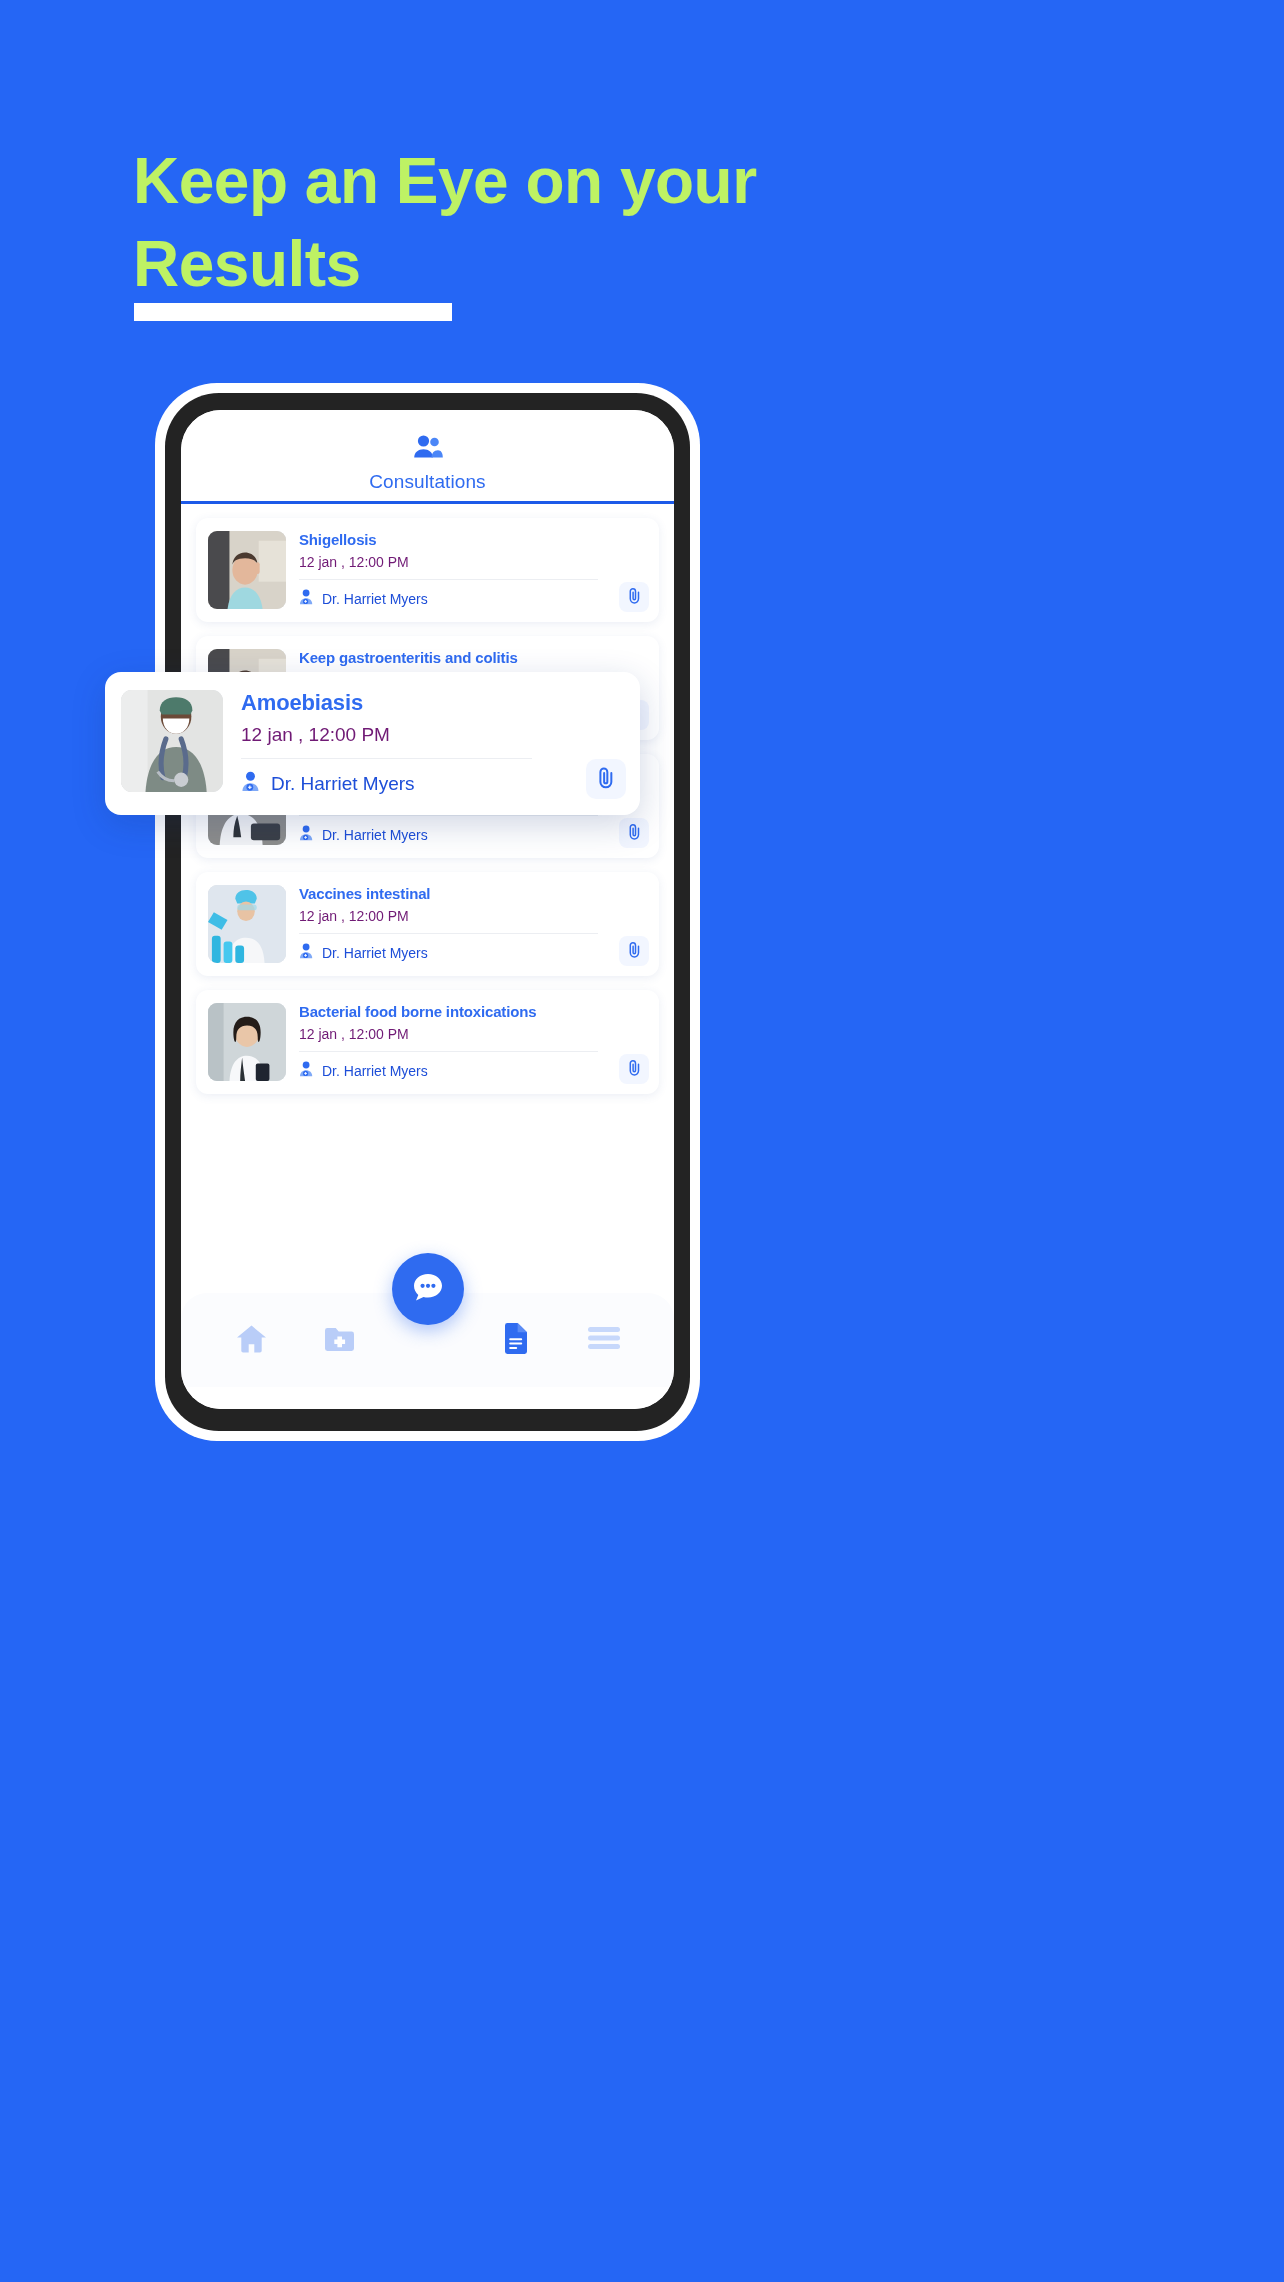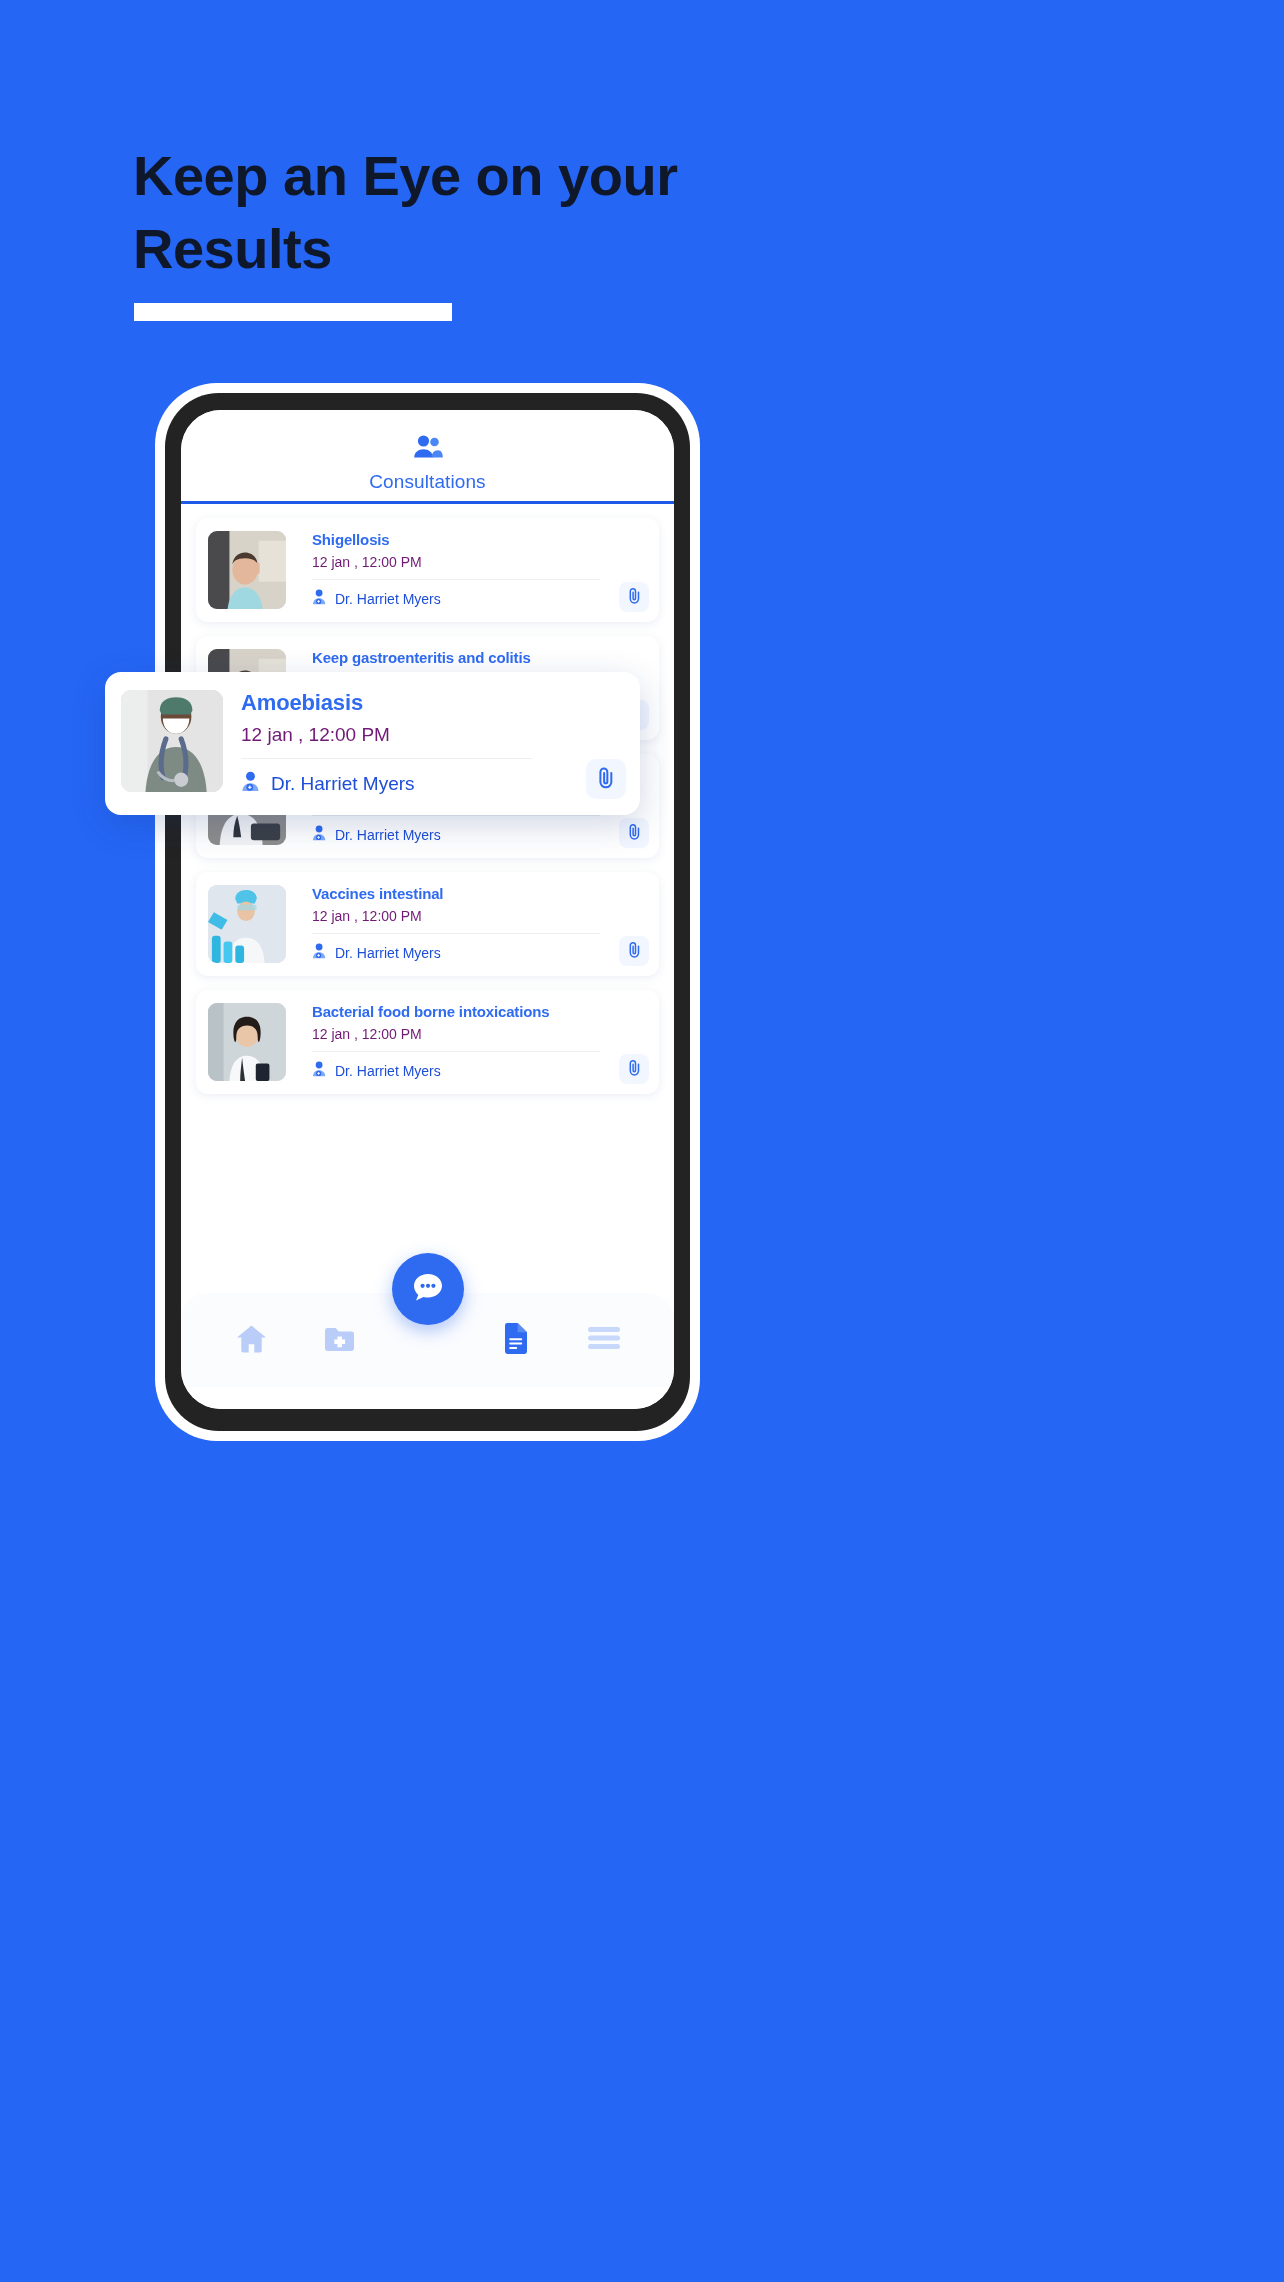--- a/index.html
+++ b/index.html
@@ -7,22 +7,22 @@
   body {
     background:#2566f5;
     font-family:"Liberation Sans", sans-serif;
     position:relative;
     overflow:hidden;
   }
 
   
   .headline{
     position:absolute; left:133px; top:140px; width:760px;
-    color:#0f172a;
-    font-size:56px;
+    color:#bef264;
+    font-size:64px;
     font-weight:700;
     line-height:1.30;
     letter-spacing:-0.5px;
   }
   .headline-rule{
     position:absolute; left:134px; top:303px;
     width:318px; height:18px; background:#ffffff;
   }
 
   
@@ -91,21 +91,21 @@
     margin-bottom:14px;
     position:relative;
   }
   .thumb{
     width:78px; height:78px; flex:0 0 78px;
     border-radius:9px;
     overflow:hidden;
     background:#d9dde4;
   }
   .thumb svg{ display:block; width:100%; height:100%; }
-  .card-body{ flex:1 1 auto; padding-left:26px; min-width:0; }
+  .card-body{ flex:1 1 auto; padding-left:13px; min-width:0; }
   .card-title{
     color:#2f6bf0;
     font-size:15px;
     font-weight:700;
     letter-spacing:-.15px;
     white-space:nowrap; overflow:hidden; text-overflow:ellipsis;
   }
   .card-date{
     margin-top:6px;
     color:#701a75;

